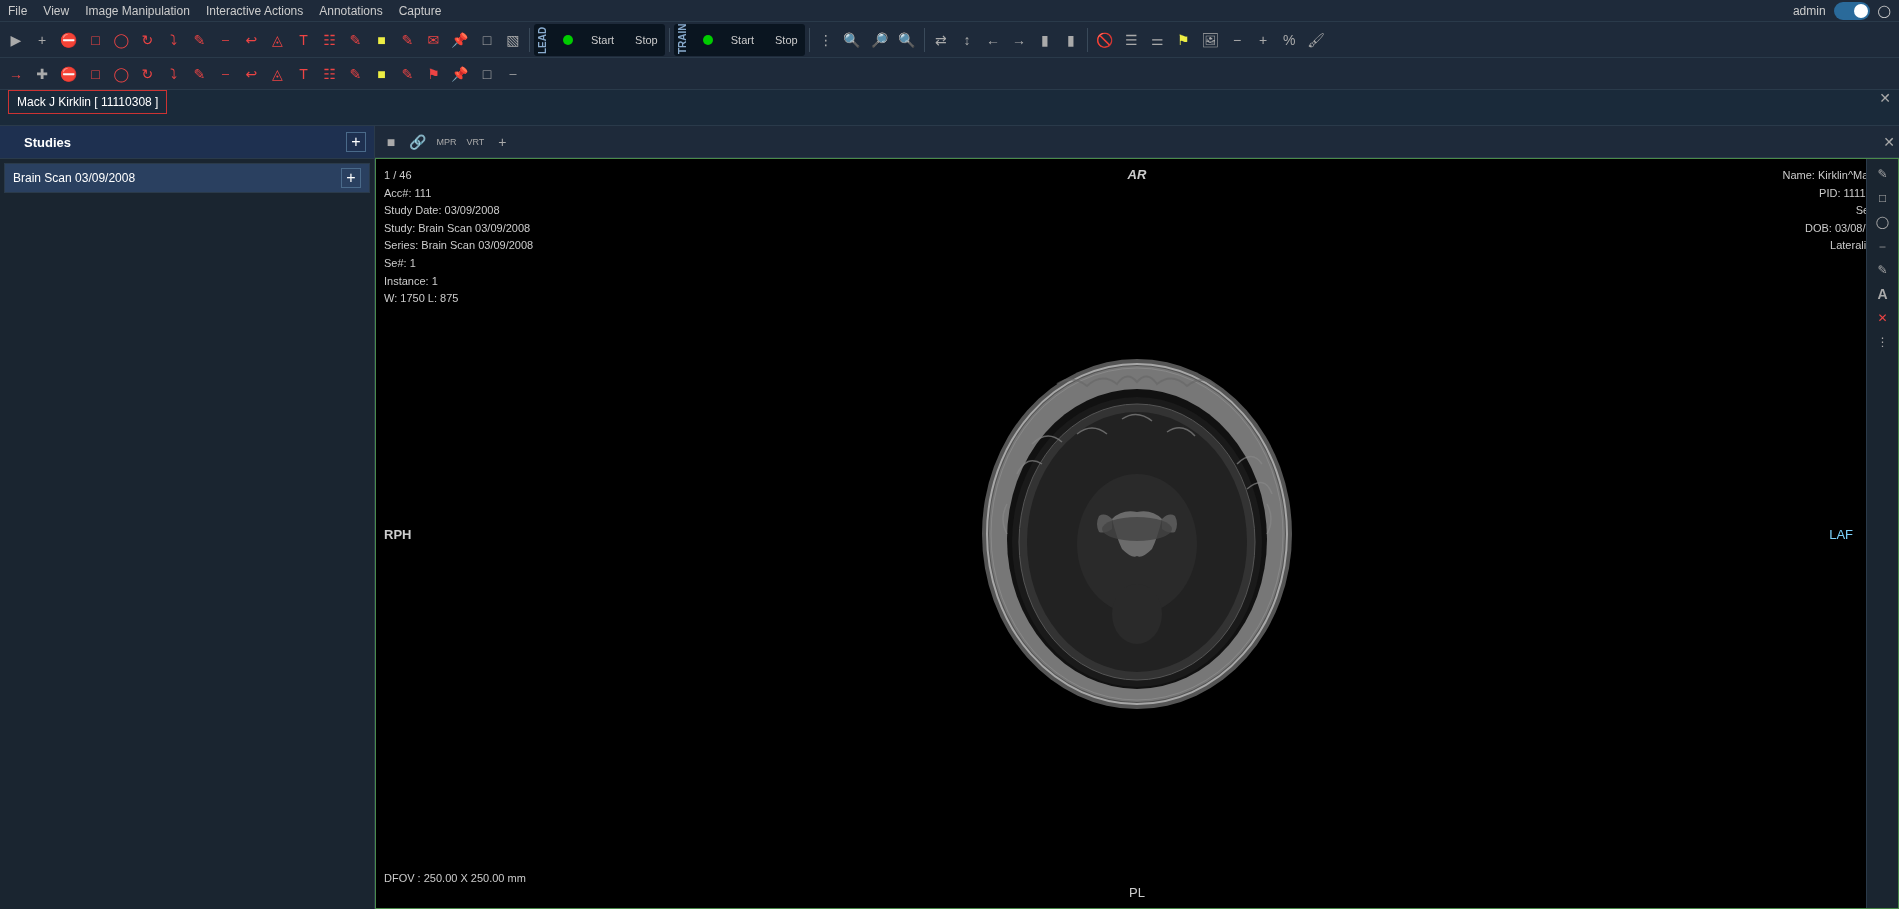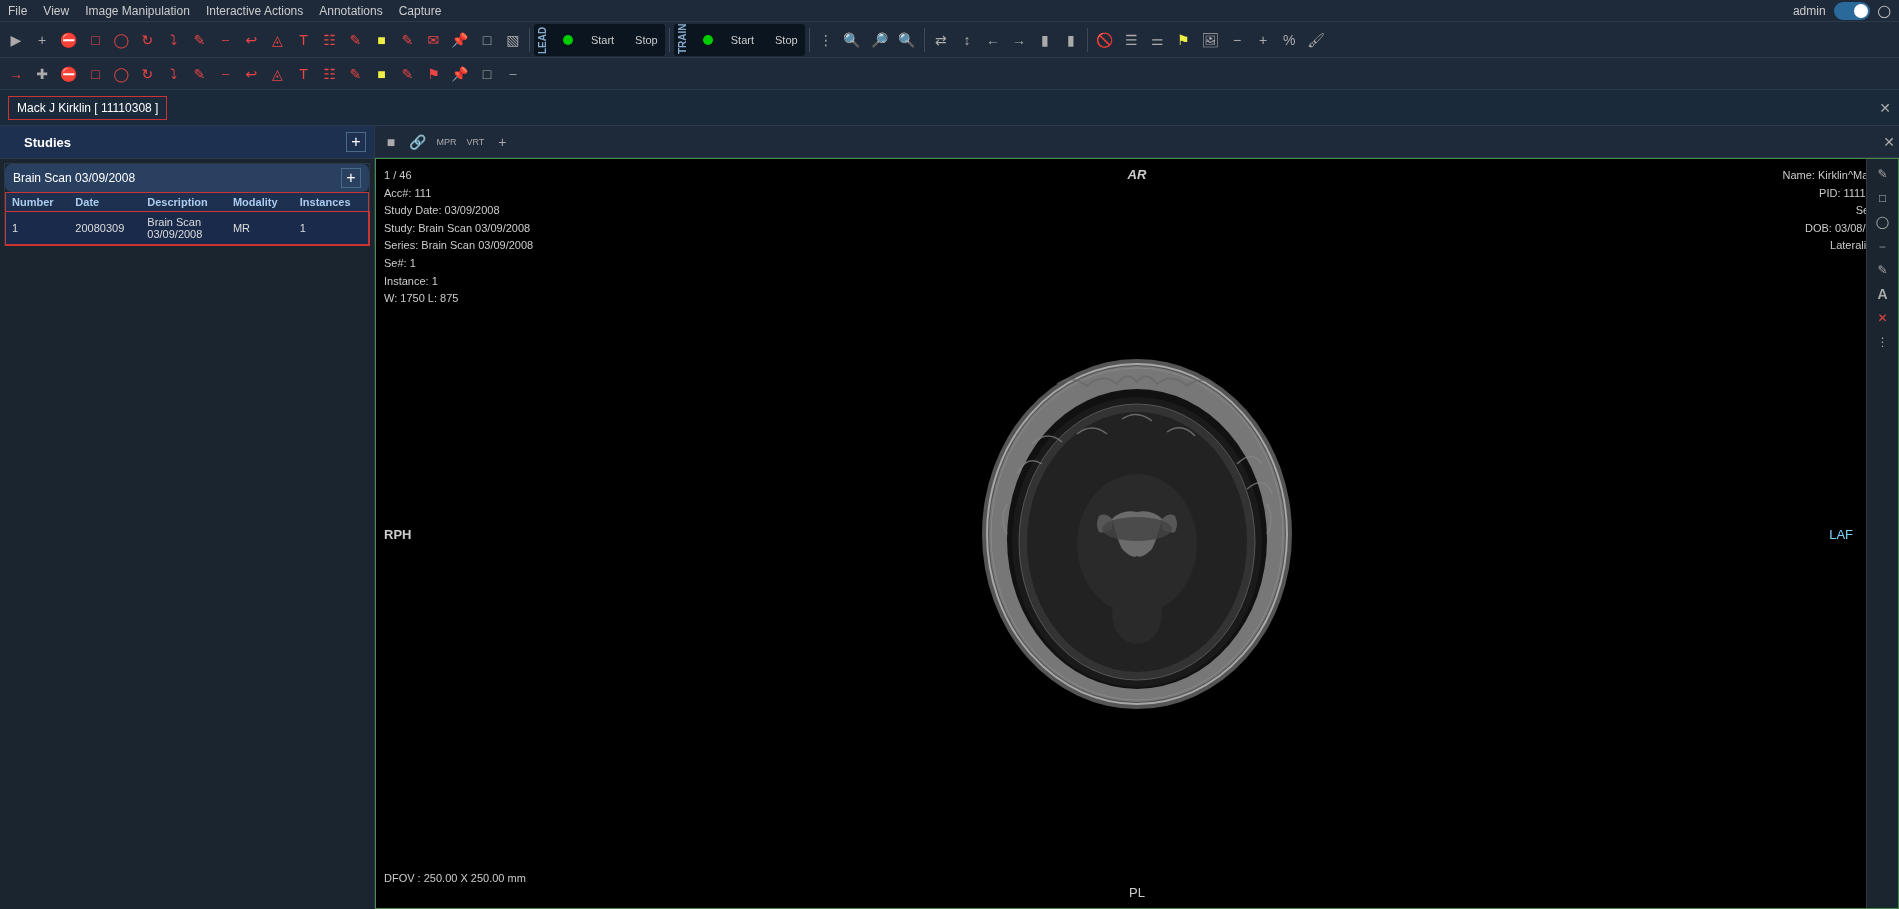--- a/index.html
+++ b/index.html
@@ -110,21 +110,21 @@
       writing-mode: vertical-rl;
       transform: rotate(180deg);
       height: 28px;
       line-height: 1;
     }
 
     
     .patient-bar {
       background: #1a2a3a;
       display: flex;
-      align-items: center;
+      align-items: flex-start;
       height: 36px;
       padding: 0 8px;
       border-bottom: 1px solid #2a3a4a;
     }
     .patient-tag {
       border: 1px solid #cc3333;
       background: #1a2a3a;
       color: #fff;
       padding: 4px 8px;
       font-size: 12px;
@@ -185,21 +185,20 @@
     .study-group {
       border: 1px solid #2a3a4a;
       margin: 4px;
     }
     .study-group-header {
       background: #2a4060;
       display: flex;
       align-items: center;
       justify-content: space-between;
       padding: 4px 8px;
-      border-radius: 7px;
     }
     .study-group-header span {
       font-size: 12px;
       color: #fff;
     }
 
     .study-table {
       width: 100%;
       border-collapse: collapse;
       border: 1px solid #cc3333;
@@ -512,40 +511,20 @@
     <div class="studies-header">
       <span>Studies</span>
       <button class="plus-btn">+</button>
     </div>
 
     <div class="study-group">
       <div class="study-group-header">
         <span>Brain Scan 03/09/2008</span>
         <button class="plus-btn">+</button>
       </div>
-      <table class="study-table">
-        <thead>
-          <tr>
-            <th>Number</th>
-            <th>Date</th>
-            <th>Description</th>
-            <th>Modality</th>
-            <th>Instances</th>
-          </tr>
-        </thead>
-        <tbody>
-          <tr class="selected">
-            <td>1</td>
-            <td>20080309</td>
-            <td>Brain Scan<br>03/09/2008</td>
-            <td>MR</td>
-            <td>1</td>
-          </tr>
-        </tbody>
-      </table>
     </div>
   </div>
 
   <div class="right-panel">
 
     <div class="viewer-toolbar">
       <button class="tb-btn">■</button>
       <button class="tb-btn">🔗</button>
       <button class="tb-btn">
         <span style="font-size:9px;">MPR</span>

